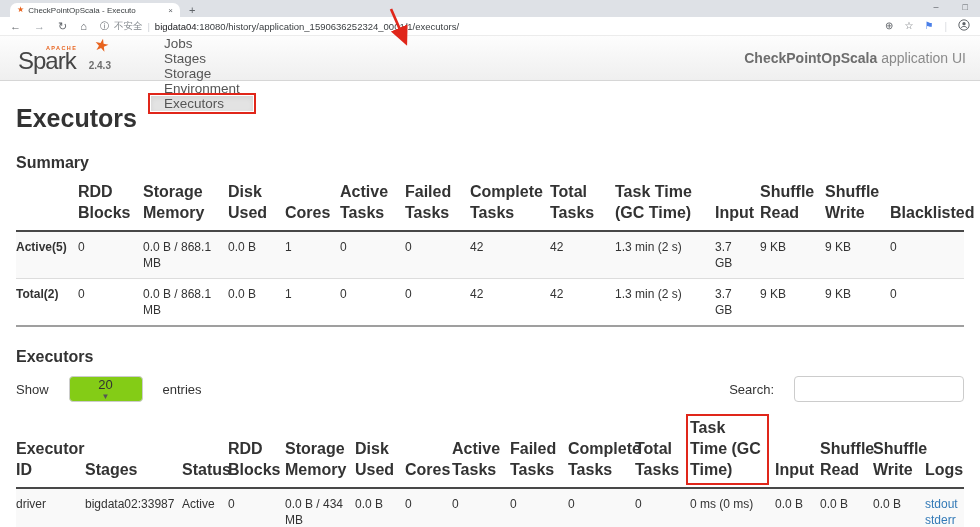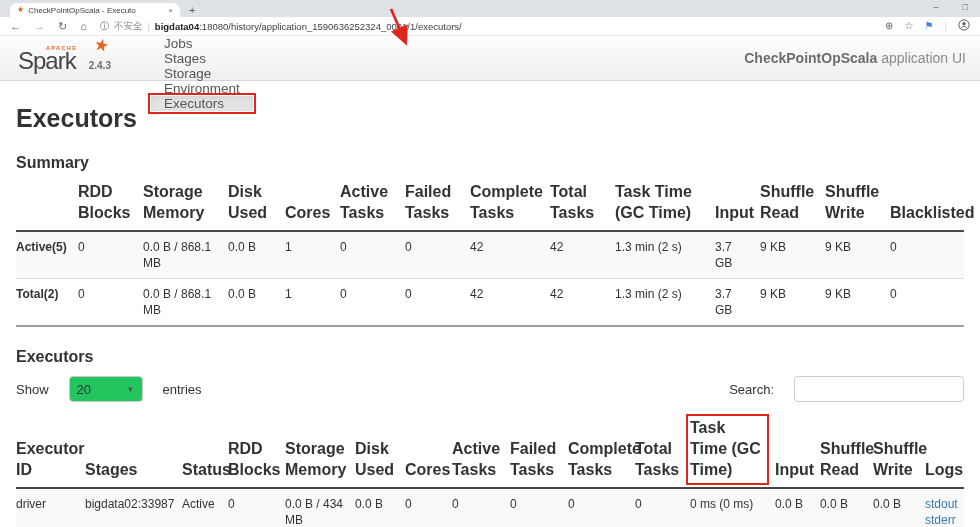--- a/index.html
+++ b/index.html
@@ -27,21 +27,21 @@
     height:19px; background:#fff; border-bottom:1px solid #ececec;
     display:flex; align-items:center; padding:0 10px; gap:13px;
     font-size:10px; color:#5f6368;
   }
   .nav-ico { font-size:11px; line-height:1; color:#5f6368; cursor:pointer; }
   .nav-ico.fwd { color:#9aa0a6; }
   .url { flex:1; display:flex; align-items:center; gap:5px; font-size:9.5px; cursor:text; }
   .url .info { font-size:9px; }
   .url .nosec { color:#80868b; }
   .url .sep { color:#d0d3d8; }
-  .url .host { color:#202124; font-weight:bold; }
+  .url .host { color:#202124; font-weight:normal; }
   .url .path { color:#3c4043; }
   .url-right { display:flex; align-items:center; gap:11px; }
   .url-right .g { font-size:10px; color:#5f6368; cursor:pointer; line-height:1; }
   .url-right .ext { color:#4a7fe8; }
   .url-right .vsep { color:#dadce0; font-size:10px; }
 
   
   .spark-header {
     height:45px; display:flex; align-items:stretch; padding:0 14px;
     background:linear-gradient(#fdfdfd,#efefef); border-bottom:1px solid #d6d6d6;
@@ -70,22 +70,22 @@
   th { text-align:left; vertical-align:bottom; font-size:16px; padding:4px 10px 6px 0; line-height:1.3; border-bottom:2px solid #484848; }
   td { font-size:12px; vertical-align:top; padding:7px 10px 7px 0; line-height:1.35; border-top:1px solid #ddd; }
   tbody tr:nth-child(odd) { background:#f9f9f9; }
   td.rowlabel { font-weight:bold; }
 
   .red-outline { display:inline-block; outline:2px solid var(--annotation-red); outline-offset:2px; }
 
   .controls { display:flex; justify-content:space-between; align-items:center; margin:10px 0 12px; font-size:13px; }
   .show-group, .search-group { display:flex; align-items:center; gap:20px; }
   .select-box {
-    width:74px; height:26px; border:1px solid #ccc; border-radius:4px; background:#22c55e;
-    display:flex; align-items:center; justify-content:space-between; padding:0 7px; font-size:13px; cursor:pointer;
+    width:74px; height:26px; border:1px solid #ccc; border-radius:4px; background:#84cc16;
+    display:flex; align-items:center; justify-content:space-between; padding:0 7px; font-size:13px; cursor:pointer;flex-direction:column;
   }
   .select-box .caret { font-size:8px; color:#555; }
   .search-input { width:170px; height:26px; border:1px solid #ccc; border-radius:4px; font-size:13px; padding:0 6px; font-family:"Liberation Sans",sans-serif; }
 
   a.log-link { display:block; color:var(--link-blue); text-decoration:none; cursor:pointer; }
 </style>
 </head>
 <body>
 
 <div>

